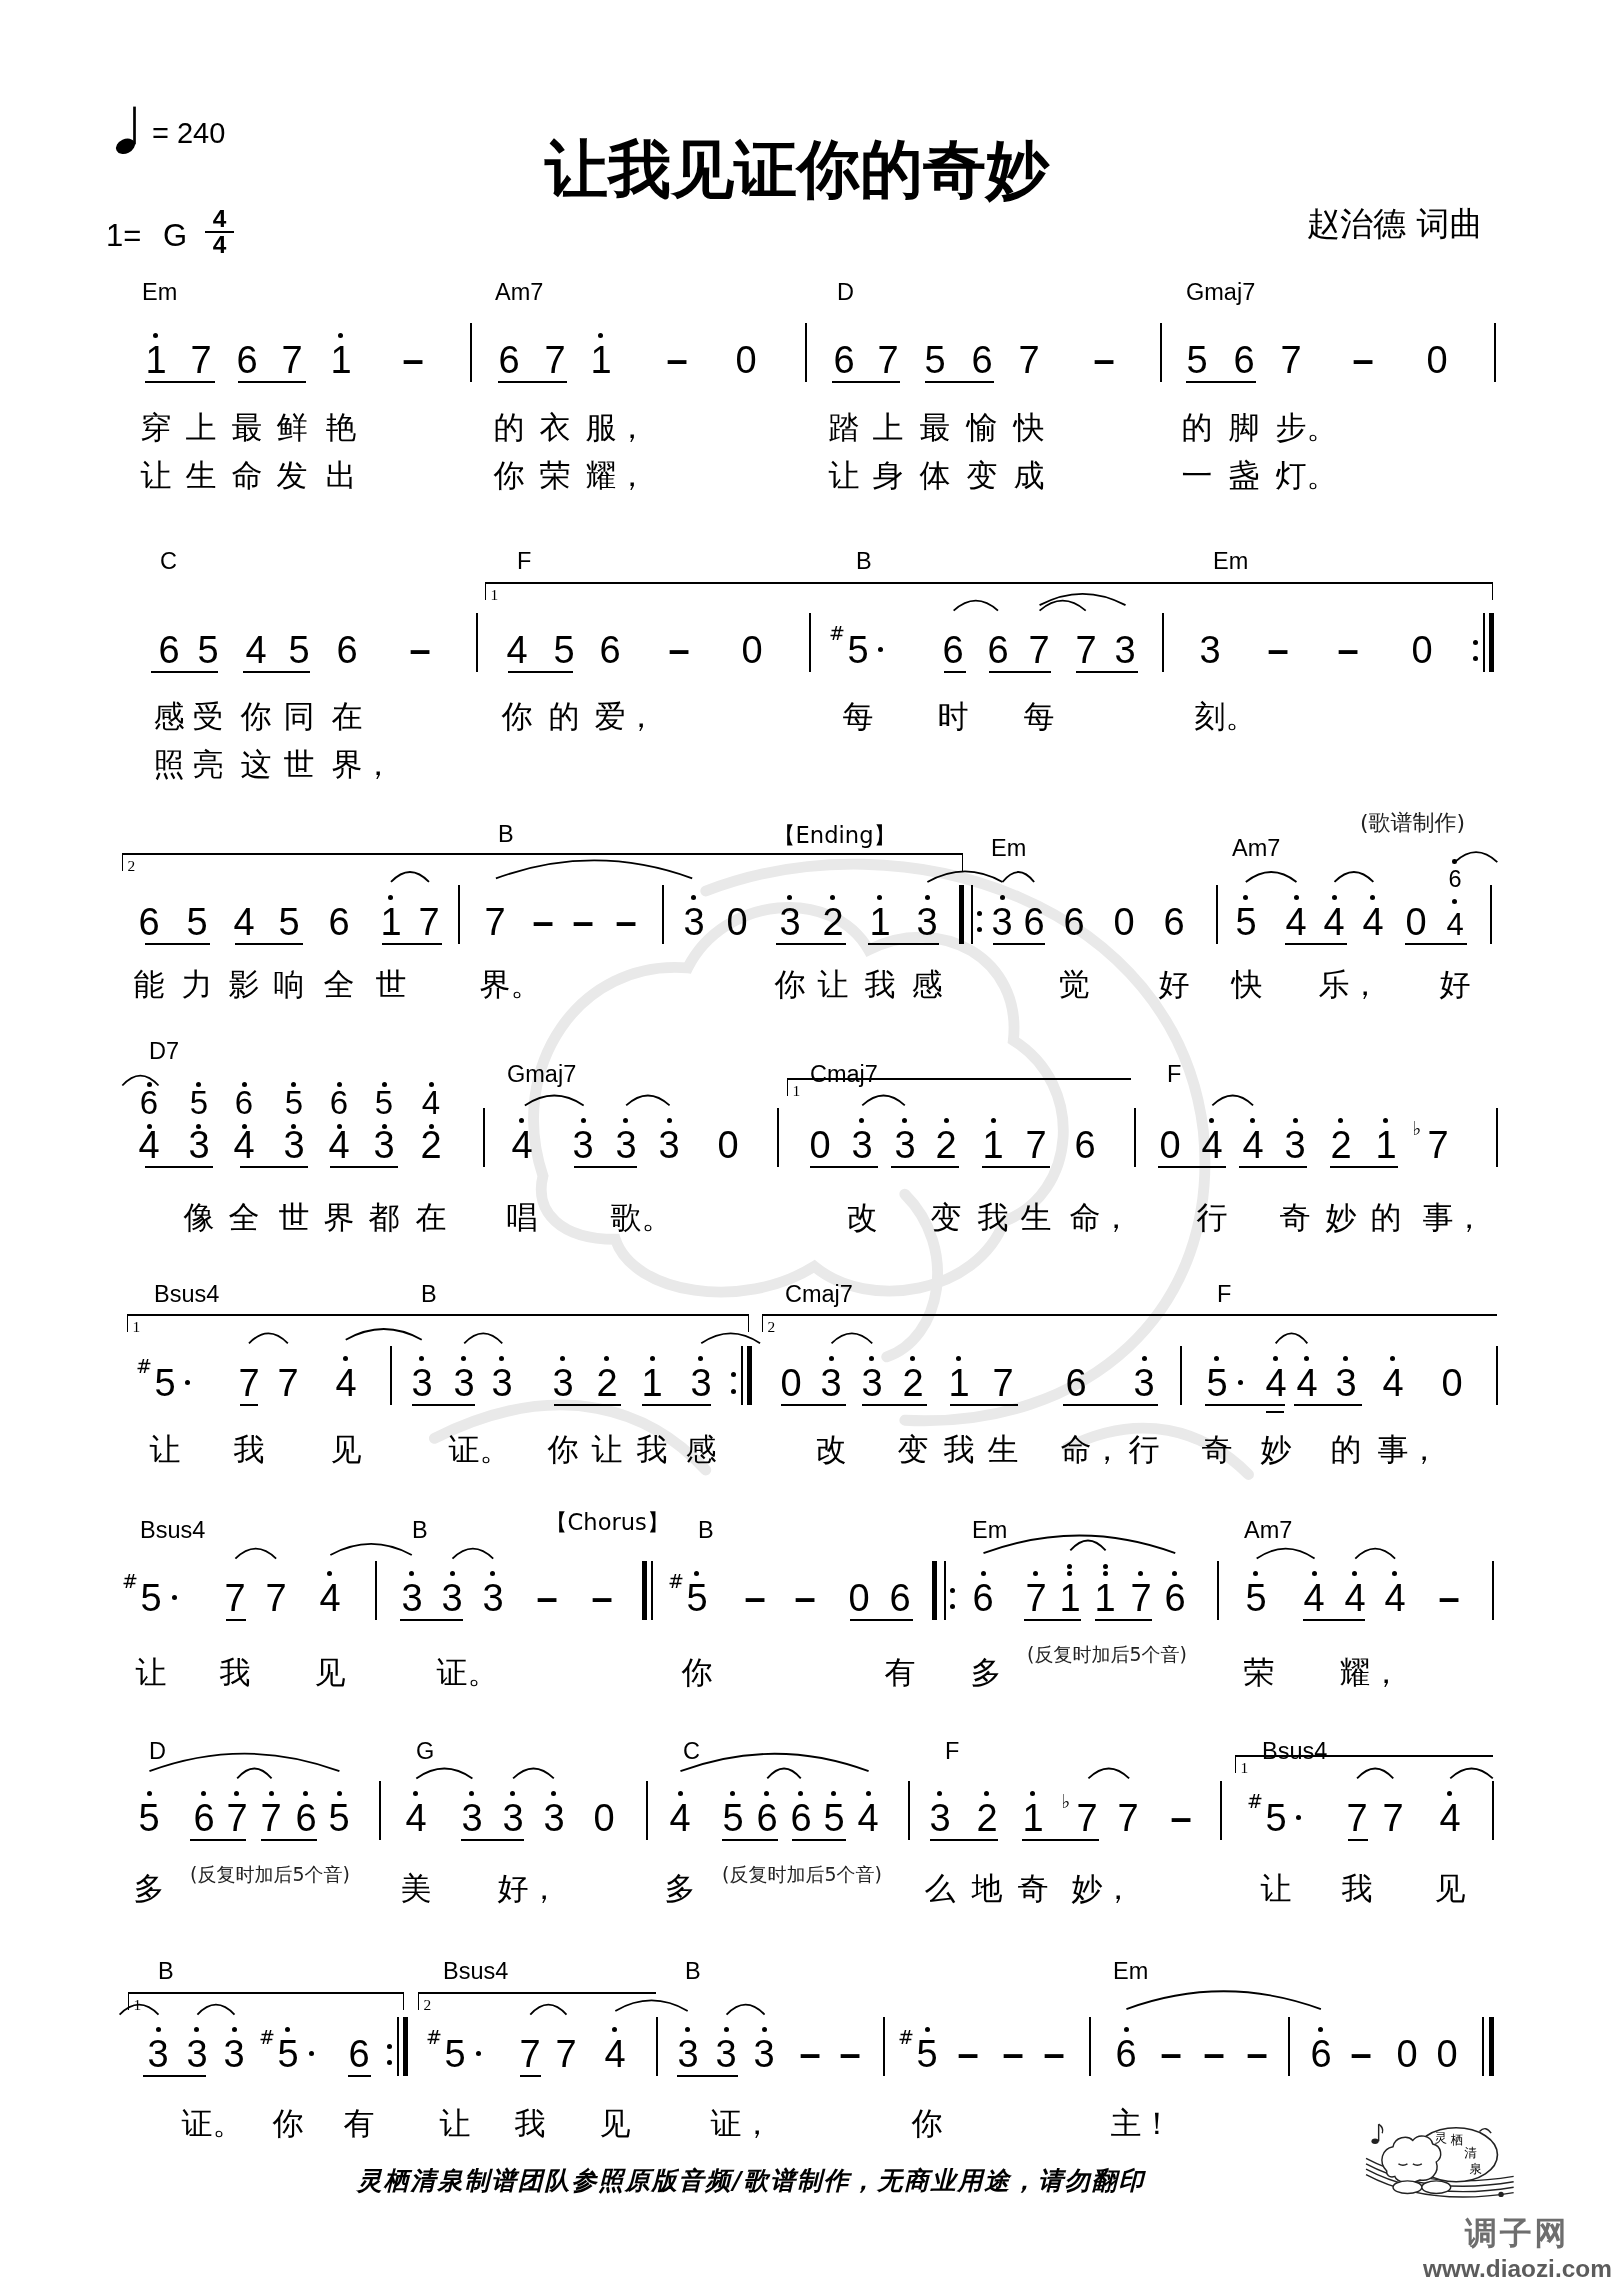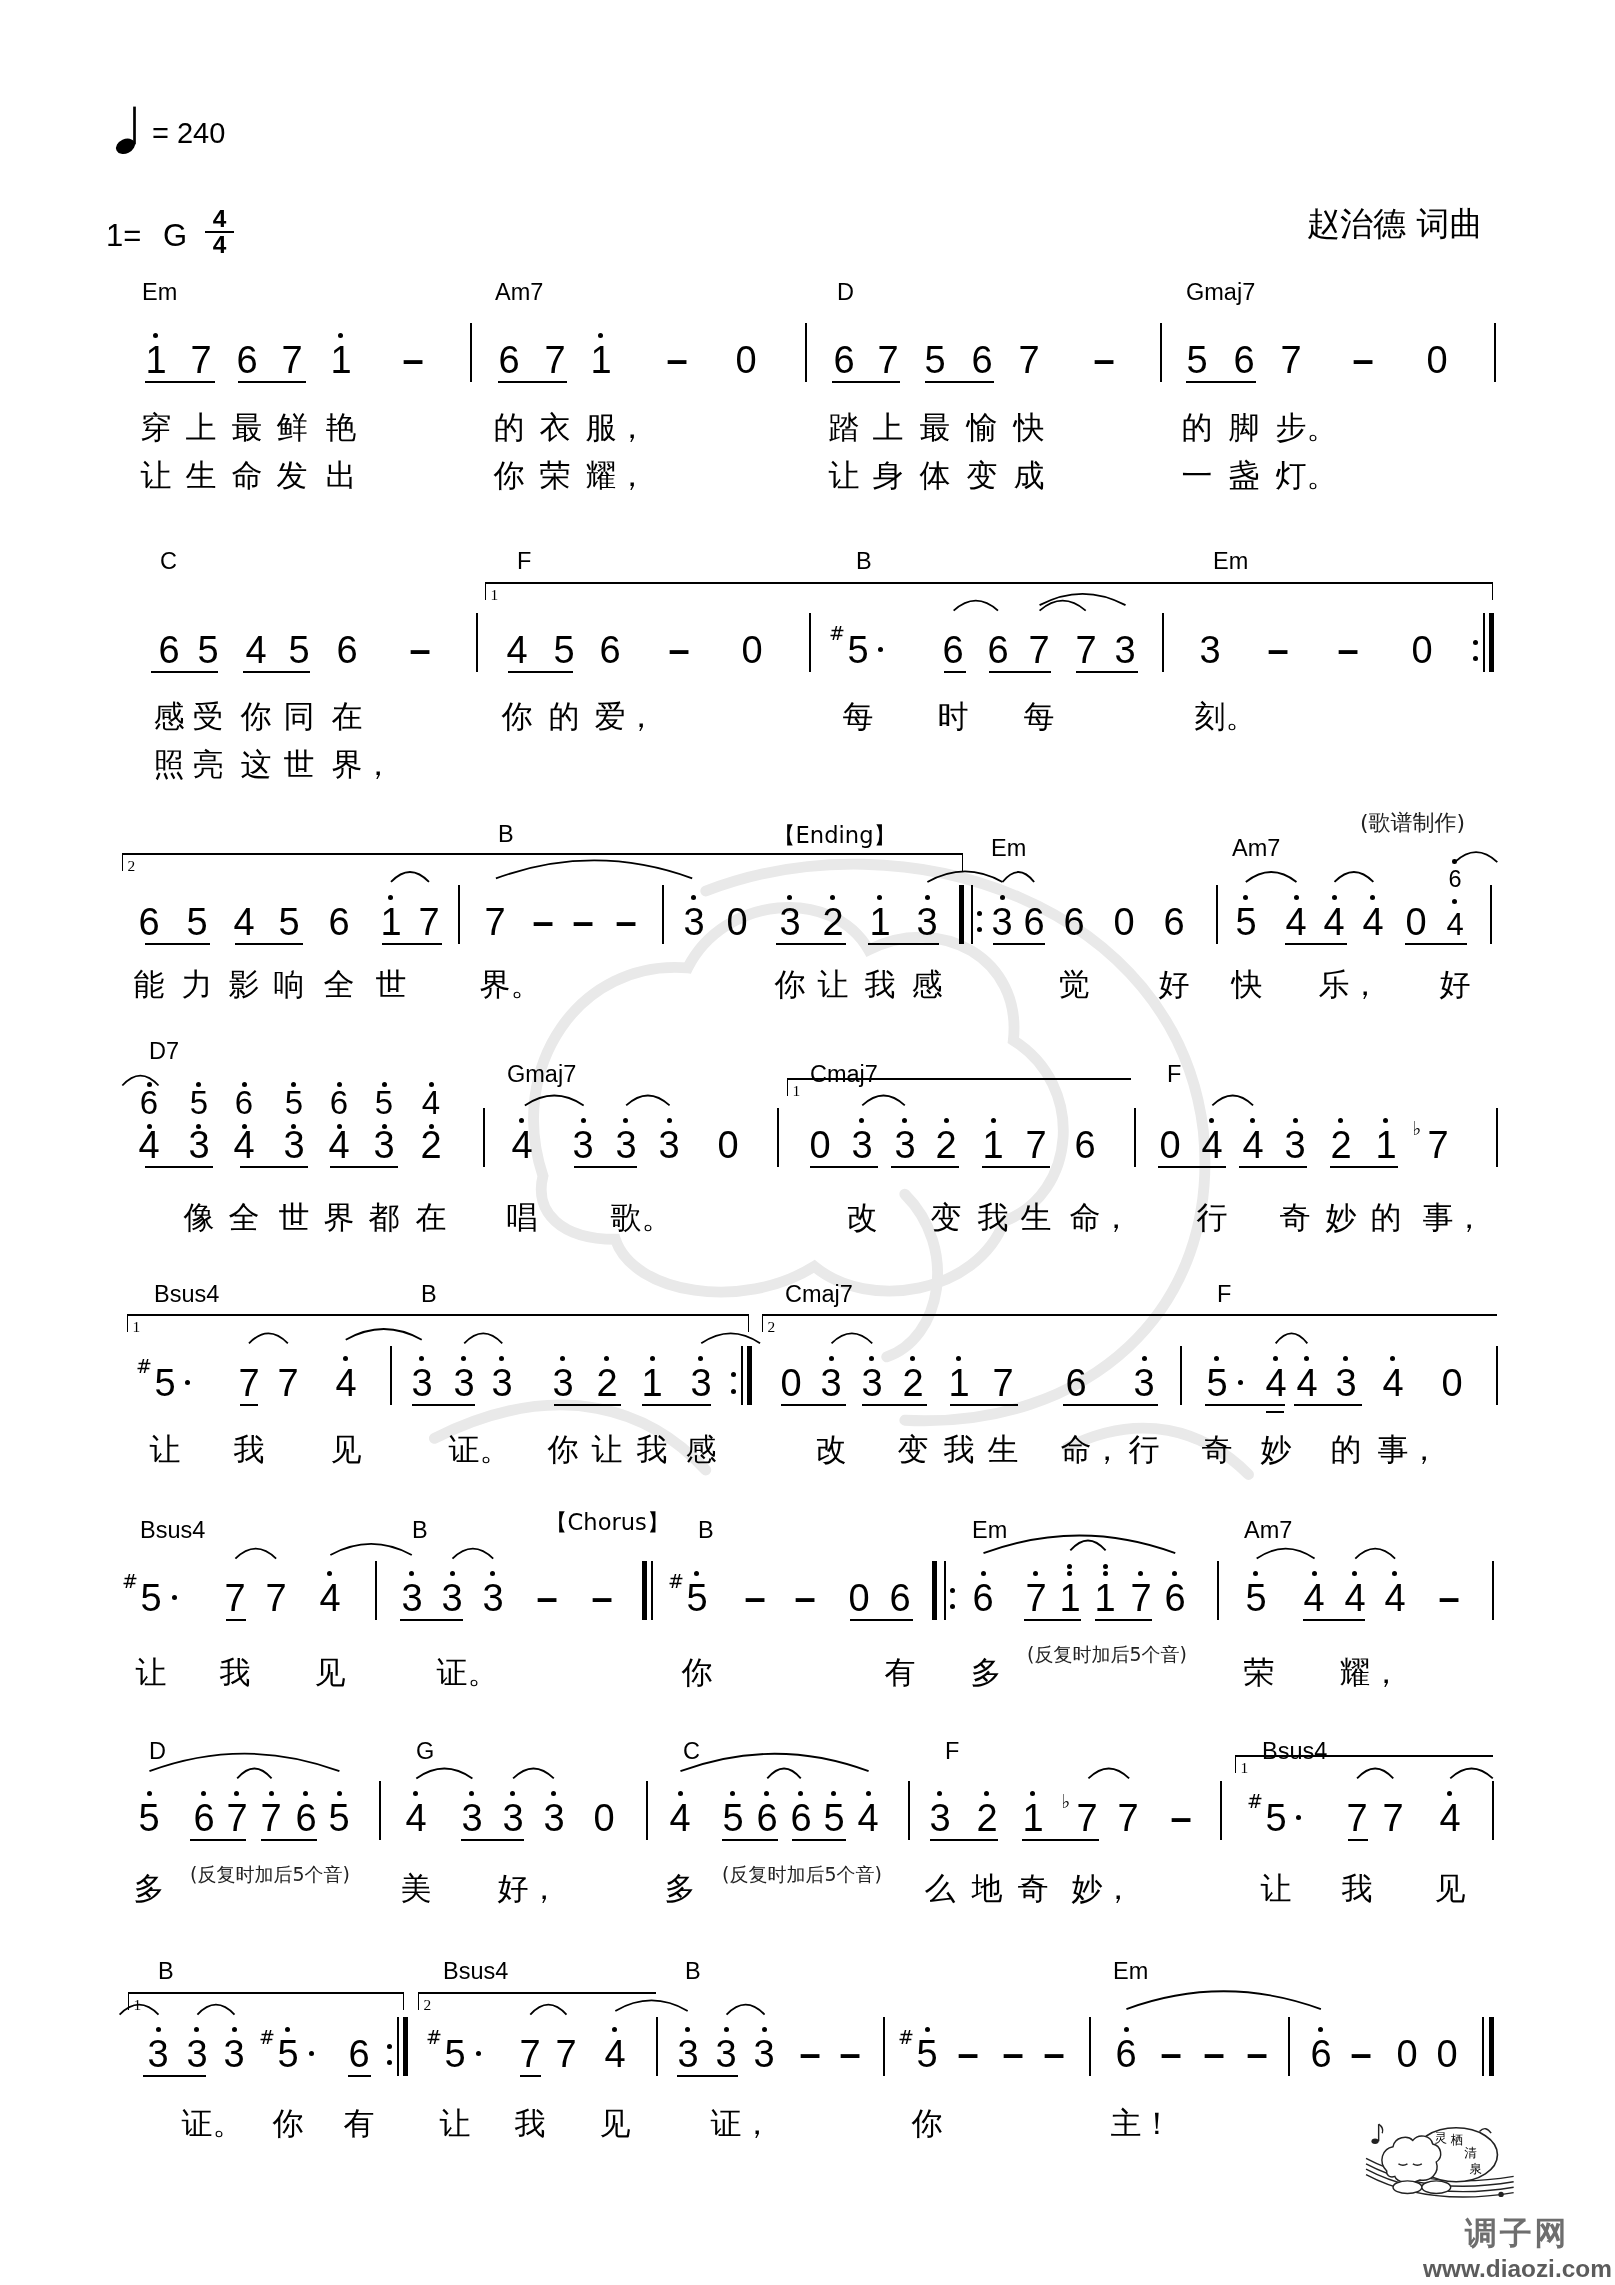--- a/index.html
+++ b/index.html
@@ -63,20 +63,21 @@
     <path d="M480 1590 C620 1520 720 1560 780 1625"></path>
     <path d="M1180 1600 C1260 1560 1330 1580 1380 1630"></path>
   </svg>
 
   <svg class="abs" style="left:112px;top:103px" width="36" height="54" viewBox="0 0 40 60">
     <ellipse cx="15" cy="48" rx="11" ry="8" transform="rotate(-25 15 48)" fill="#000"></ellipse>
     <line x1="25" y1="4" x2="25" y2="46" stroke="#000" stroke-width="3"></line>
   </svg>
   <span class="tempo-val">= 240</span>
 
+  <h1 class="title">让我见证你的奇妙</h1>
 
   <div>
     <span class="key-prefix">1=</span>
     <span class="key-tonic">G</span>
     <span class="ts-num" style="top:219px">4</span>
     <span class="ts-line"></span>
     <span class="ts-num" style="top:245px">4</span>
   </div>
 
   <div class="credit">赵治德 词曲</div>
@@ -778,20 +779,21 @@
       <path d="M1500 1966 Q 1520 1944 1540 1966"></path>
       <path d="M1603 1966 Q 1626.5 1944 1650 1966"></path>
       <path d="M132 2227 Q 153.5 2205 175 2227"></path>
       <path d="M218 2227 Q 238.5 2205 259 2227"></path>
       <path d="M586 2227 Q 606 2205 626 2227"></path>
       <path d="M680 2223 Q 720 2199.8 760 2223"></path>
       <path d="M803 2227 Q 824 2205 845 2227"></path>
       <path d="M1245 2221 Q 1352.5 2181.6 1460 2221"></path>
     </svg>
 
+  <div class="footer-note">灵栖清泉制谱团队参照原版音频/歌谱制作，无商业用途，请勿翻印</div>
 
   <svg class="logo" width="158" height="90" viewBox="0 0 175 100">
     <path d="M2 46 Q70 82 166 66"></path>
     <path d="M2 52 Q70 88 166 72"></path>
     <path d="M2 58 Q70 94 166 78"></path>
     <path d="M2 64 Q70 100 166 84"></path>
     <ellipse class="fillw" cx="102" cy="42" rx="46" ry="30" stroke="#222" stroke-width="1.8"></ellipse>
     <path d="M128 16 q7 -7 13 2"></path>
     <path class="fillw" d="M25 60 C15 50 20 35 32 33 C34 22 48 20 54 26 C60 18 74 20 76 30 C86 32 88 45 80 50 C84 62 74 72 62 70 C50 76 36 72 34 66 C28 68 24 64 25 60 Z"></path>
     <path d="M38 52 q5 3 10 0"></path>

